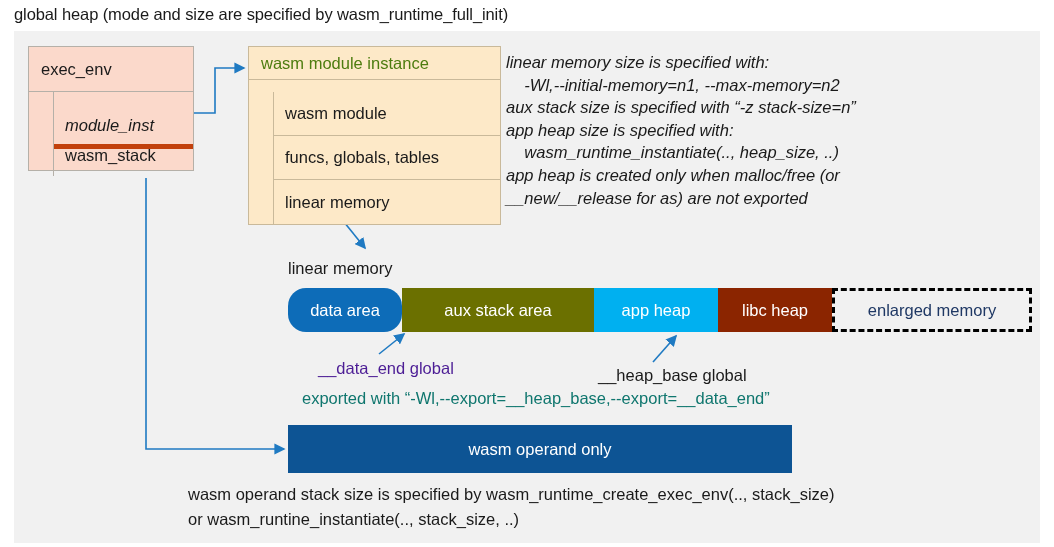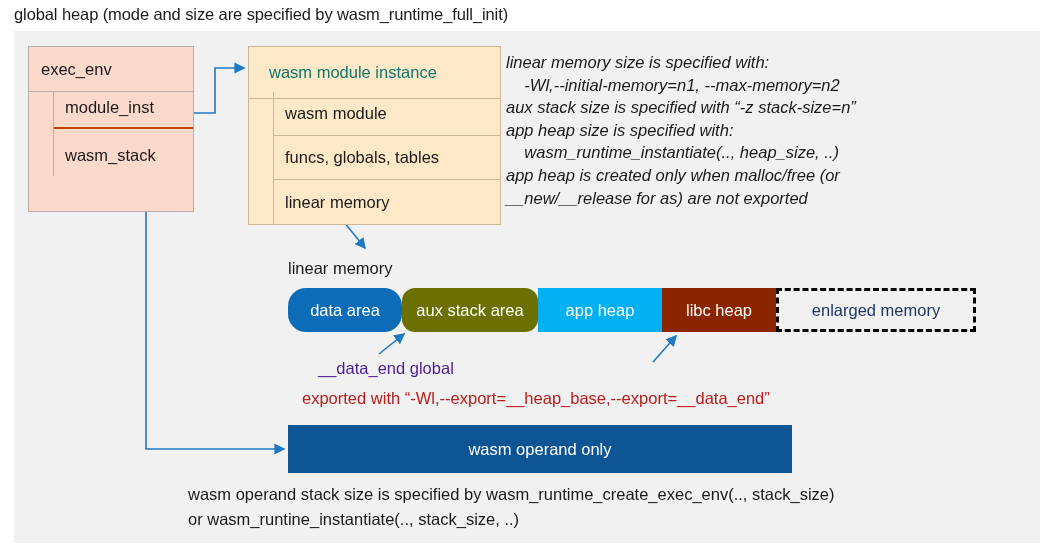--- a/index.html
+++ b/index.html
@@ -21,54 +21,54 @@
   
   .panel {
     position: absolute; left: 14px; top: 31px;
     width: 1026px; height: 512px;
     background: #f1f1f1;
   }
 
   
   .exec-env {
     position: absolute; left: 28px; top: 46px;
-    width: 166px; height: 166px;
+    width: 166px; height: 125px;
     border: 1px solid #b5b0a8;
     background: #fbd9cb;
   }
   .exec-env .hdr {
     position: absolute; left: 0; top: 0; width: 100%; height: 45px;
     border-bottom: 1px solid #b5b0a8;
     display: flex; align-items: center; padding-left: 12px;
     font-size: 16.5px; color: #1a1a1a;
   }
   .exec-env .gutter {
     position: absolute; left: 0; top: 45px; width: 25px; height: 84px;
     border-right: 1px solid #b5b0a8;
   }
   .exec-env .row {
     position: absolute; left: 25px; width: 139px; height: 42px;
     display: flex; align-items: center; padding-left: 11px;
     font-size: 16.5px; color: #1a1a1a;
   }
-  .exec-env .row.r1 { top: 40px; border-bottom: 2px solid #c2410c; }
+  .exec-env .row.r1 { top: 60px; border-bottom: 5px solid #c2410c; font-style: italic; }
   .exec-env .row.r2 { top: 87px; }
 
   
   .wmi {
     position: absolute; left: 248px; top: 46px;
     width: 253px; height: 179px;
     border: 1px solid #c9b99a;
     background: #fde9c8;
   }
   .wmi .hdr {
-    position: absolute; left: 0; top: 0; width: 100%; height: 52px;
+    position: absolute; left: 0; top: 0; width: 100%; height: 33px;
     border-bottom: 1px solid #c9b99a;
-    display: flex; align-items: center; padding-left: 20px;
-    font-size: 16.5px; color: #0f766e;
+    display: flex; align-items: center; padding-left: 12px;
+    font-size: 16.5px; color: #4d7c0f;
   }
   .wmi .gutter {
     position: absolute; left: 0; top: 45px; width: 25px; height: 132px;
     border-right: 1px solid #c9b99a;
   }
   .wmi .row {
     position: absolute; left: 25px; width: 226px; height: 44px;
     display: flex; align-items: center; padding-left: 11px;
     font-size: 16.5px; color: #1a1a1a;
   }
@@ -94,21 +94,21 @@
   
   .membar {
     position: absolute; left: 288px; top: 288px;
     height: 44px; display: flex;
   }
   .membar .seg {
     display: flex; align-items: center; justify-content: center;
     color: #ffffff; font-size: 16.5px; white-space: nowrap;
   }
   .seg-data     { width: 114px; }
-  .seg-aux      { width: 136px; border-radius: 13px; }
+  .seg-aux      { width: 192px; }
   .seg-appheap  { width: 124px; text-align: center; }
   .seg-libcheap { width: 114px; }
   .seg-enlarged {
     width: 200px; height: 44px;
     border: 3px dashed #000000;
     background: #f1f1f1;
     display: flex; align-items: center; justify-content: center;
     color: #1f3864; font-size: 16.5px; white-space: nowrap;
   }
 
@@ -116,21 +116,21 @@
   .ann-data-end {
     position: absolute; left: 318px; top: 359px;
     font-size: 16.5px; color: #4c1d95; white-space: nowrap;
   }
   .ann-heap-base {
     position: absolute; left: 598px; top: 366px;
     font-size: 16.5px; color: #1a1a1a; white-space: nowrap;
   }
   .ann-exported {
     position: absolute; left: 302px; top: 389px;
-    font-size: 16.5px; color: #b91c1c; white-space: nowrap;
+    font-size: 16.5px; color: #0f766e; white-space: nowrap;
   }
 
   
   .opstack {
     position: absolute; left: 288px; top: 425px;
     width: 504px; height: 48px;
     background: #0d5494;
     display: flex; align-items: center; justify-content: center;
     color: #ffffff; font-size: 16.5px;
   }
@@ -201,19 +201,20 @@
 
   <div class="membar">
     <div class="seg seg-data" style="background: rgb(13, 108, 184); border-radius: 18px;">data area</div>
     <div class="seg seg-aux" style="background: rgb(107, 112, 0);">aux stack area</div>
     <div class="seg seg-appheap" style="background: rgb(0, 176, 240);">app heap</div>
     <div class="seg seg-libcheap" style="background: rgb(139, 37, 0);">libc heap</div>
     <div class="seg-enlarged">enlarged memory</div>
   </div>
 
   <div class="ann-data-end">__data_end global</div>
+  <div class="ann-heap-base">__heap_base global</div>
   <div class="ann-exported">exported with “-Wl,--export=__heap_base,--export=__data_end”</div>
 
   <div class="opstack" style="background: rgb(13, 84, 148);">wasm operand only</div>
   <div class="opstack-note">wasm operand stack size is specified by wasm_runtime_create_exec_env(.., stack_size)
 or wasm_runtine_instantiate(.., stack_size, ..)</div>
 
 </div>
 
 </body></html>

